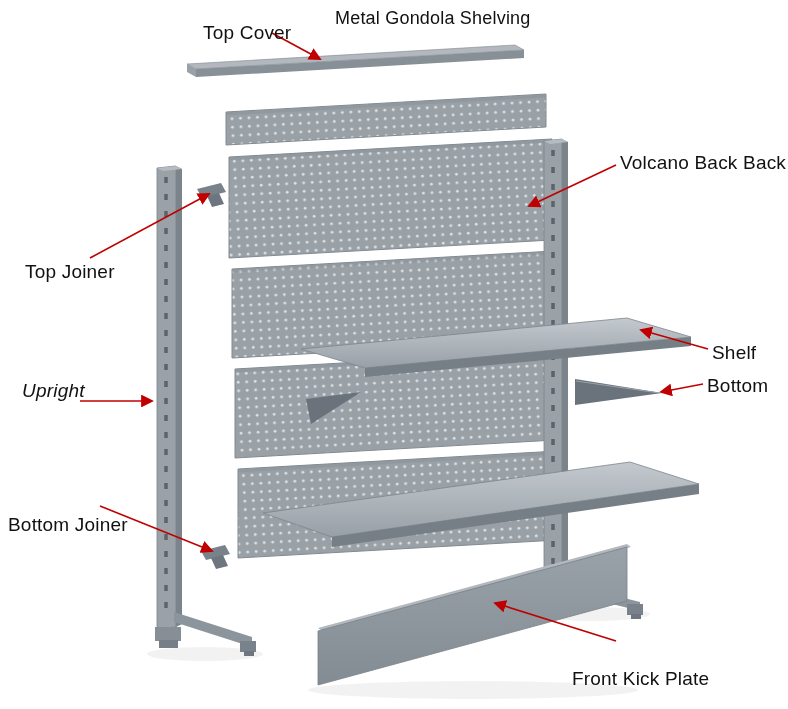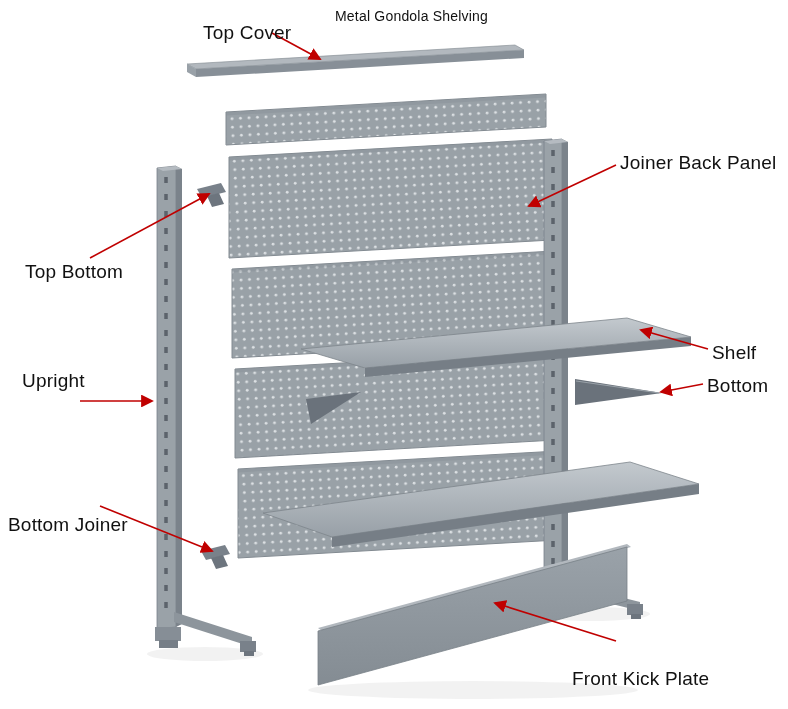--- a/index.html
+++ b/index.html
@@ -11,21 +11,21 @@
     font-family: "Liberation Sans", sans-serif;
     overflow: hidden;
   }
   .art {
     position: absolute;
     left: 0; top: 0;
     width: 788px; height: 709px;
   }
   .title {
     position: absolute;
-    font-size: 14px;
+    font-size: 18px;
     font-weight: 500;
     color: var(--color-text, #111111);
     white-space: nowrap;
     letter-spacing: 0.2px;
   }
   .lbl {
     position: absolute;
     font-size: 19px;
     font-weight: 500;
     color: var(--color-text, #111111);
@@ -153,21 +153,21 @@
       <line class="arrow-line" x1="708" y1="349" x2="641" y2="330" marker-end="url(#ah)"></line>
       <line class="arrow-line" x1="703" y1="384" x2="661" y2="392" marker-end="url(#ah)"></line>
       <line class="arrow-line" x1="80" y1="401" x2="152" y2="401" marker-end="url(#ah)"></line>
       <line class="arrow-line" x1="100" y1="506" x2="212" y2="551" marker-end="url(#ah)"></line>
       <line class="arrow-line" x1="616" y1="641" x2="495" y2="603" marker-end="url(#ah)"></line>
     </g>
   </svg>
 
   <div class="title" style="left:335px; top:8px;">Metal Gondola Shelving</div>
   <div class="lbl" style="left:203px; top:22px;">Top Cover</div>
-  <div class="lbl" style="left:620px; top:152px;">Joiner Back Panel</div>
-  <div class="lbl" style="left:25px; top:261px;">Top Bottom</div>
+  <div class="lbl" style="left:620px; top:152px;">Volcano Back Back</div>
+  <div class="lbl" style="left:25px; top:261px;">Top Joiner</div>
   <div class="lbl" style="left:712px; top:342px;">Shelf</div>
   <div class="lbl" style="left:707px; top:375px;">Bottom</div>
-  <div class="lbl" style="left:22px; top:370px;">Upright</div>
+  <div class="lbl" style="left:22px; top:380px;font-style:italic;">Upright</div>
   <div class="lbl" style="left:8px; top:514px;">Bottom Joiner</div>
   <div class="lbl" style="left:572px; top:640px;margin-top:28px;">Front Kick Plate</div>
 
 </div>
 
 </body></html>

